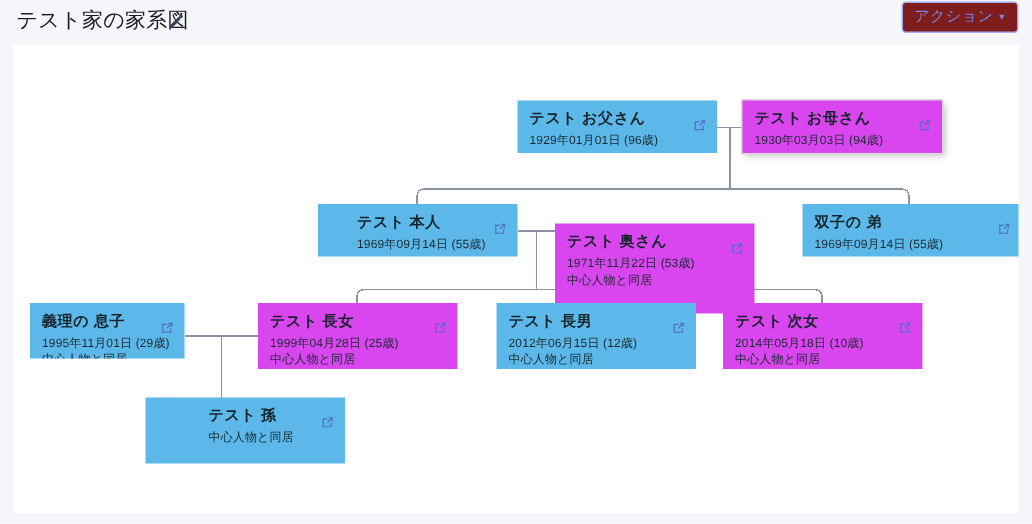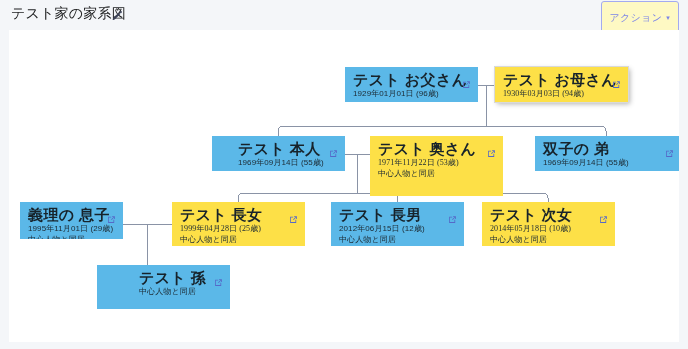--- a/index.html
+++ b/index.html
@@ -41,24 +41,24 @@
     width: 12px;
     height: 12px;
     cursor: pointer;
   }
   .action-button {
     position: absolute;
     right: 9px;
     top: 1px;
     box-sizing: border-box;
     height: 21px;
-    padding: 15px 8px;
+    padding: 4px 8px;
     border: 1px solid #a3aaf0;
     border-radius: 3px;
-    background: #fef9c3;
+    background: #7f1d1d;
     color: #7a84e8;
     font-size: 10px;
     line-height: 19px;
     letter-spacing: .3px;
     display: flex;
     align-items: center;
     gap: 4px;
     cursor: pointer;
     white-space: nowrap;
   }
@@ -91,26 +91,26 @@
 
   
   .card {
     position: absolute;
     box-sizing: border-box;
     padding: 7px 8px 6px 8px;
     cursor: pointer;
     overflow: hidden;
   }
   .card.blue  { background: #5bb8e8; }
-  .card.pink  { background: #fde047; font-family: Liberation Serif, serif; }
+  .card.pink  { background: #d946ef; }
   .card.selected {
     box-shadow: 0 0 0 1px #d9d9d9, 2px 2px 5px rgba(0,0,0,.30);
   }
   .card .name {
-    font-size: 15px;
+    font-size: 10px;
     color: #17232b;
     font-weight: bold;
     letter-spacing: .4px;
     line-height: 12px;
     margin-bottom: 2px;
     white-space: nowrap;
   }
   .card .birth,
   .card .note {
     font-size: 8px;
@@ -186,21 +186,21 @@
             <path d="M2 3.2h5.4v1.4H3.4v8h8V8.6h1.4V14H2V3.2zM9.1 2H14v4.9h-1.4V4.4L8.2 8.8 7.2 7.8l4.4-4.4H9.1V2z" fill="#5569c8"></path>
           </svg></span>
       </div>
       <div class="card blue" style="left: 203px; top: 106px; width: 133px; height: 35px; padding-left: 26px;">
         <div class="name">テスト 本人</div>
         <div class="birth">1969年09月14日 (55歳)</div>
         <span class="edit-icon"><svg viewBox="0 0 16 16" width="9" height="9">
             <path d="M2 3.2h5.4v1.4H3.4v8h8V8.6h1.4V14H2V3.2zM9.1 2H14v4.9h-1.4V4.4L8.2 8.8 7.2 7.8l4.4-4.4H9.1V2z" fill="#5569c8"></path>
           </svg></span>
       </div>
-      <div class="card pink" style="left: 361px; top: 106px; width: 133px; height: 60px;">
+      <div class="card pink" style="left: 361px; top: 119px; width: 133px; height: 60px;">
         <div class="name">テスト 奥さん</div>
         <div class="birth">1971年11月22日 (53歳)</div>
         <div class="note">中心人物と同居</div>
         <span class="edit-icon"><svg viewBox="0 0 16 16" width="9" height="9">
             <path d="M2 3.2h5.4v1.4H3.4v8h8V8.6h1.4V14H2V3.2zM9.1 2H14v4.9h-1.4V4.4L8.2 8.8 7.2 7.8l4.4-4.4H9.1V2z" fill="#5569c8"></path>
           </svg></span>
       </div>
       <div class="card blue" style="left: 526px; top: 106px; width: 146px; height: 35px;">
         <div class="name">双子の 弟</div>
         <div class="birth">1969年09月14日 (55歳)</div>

